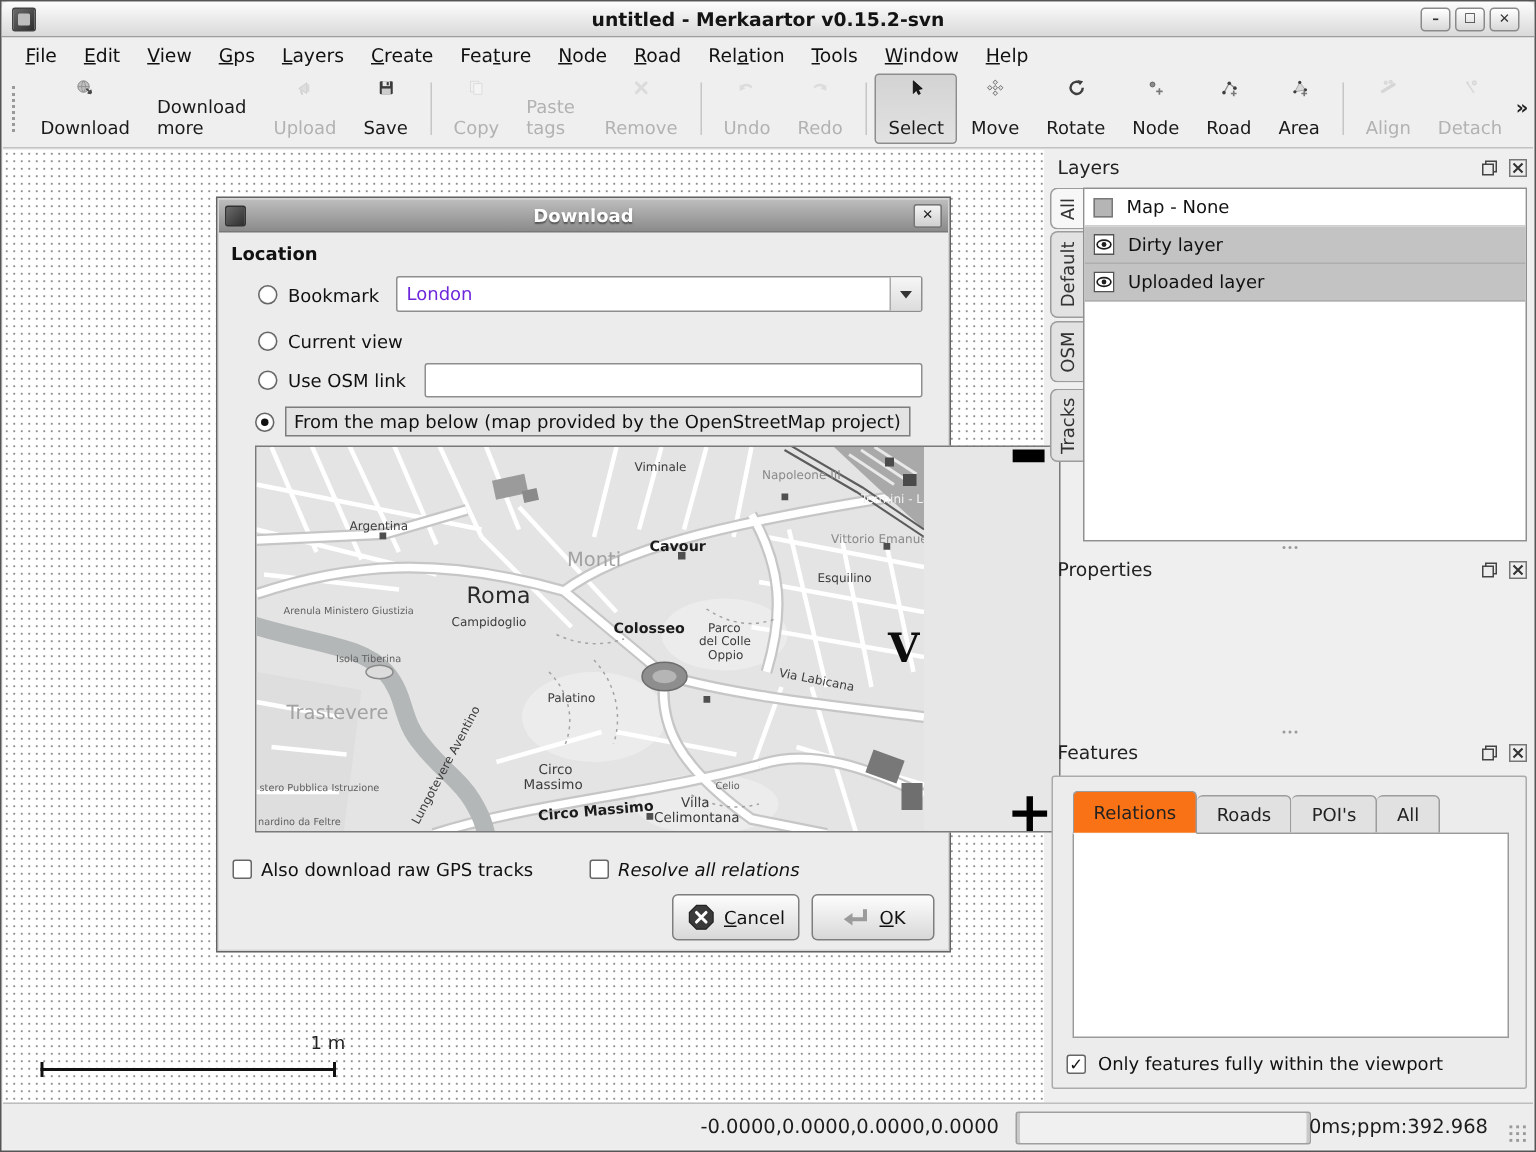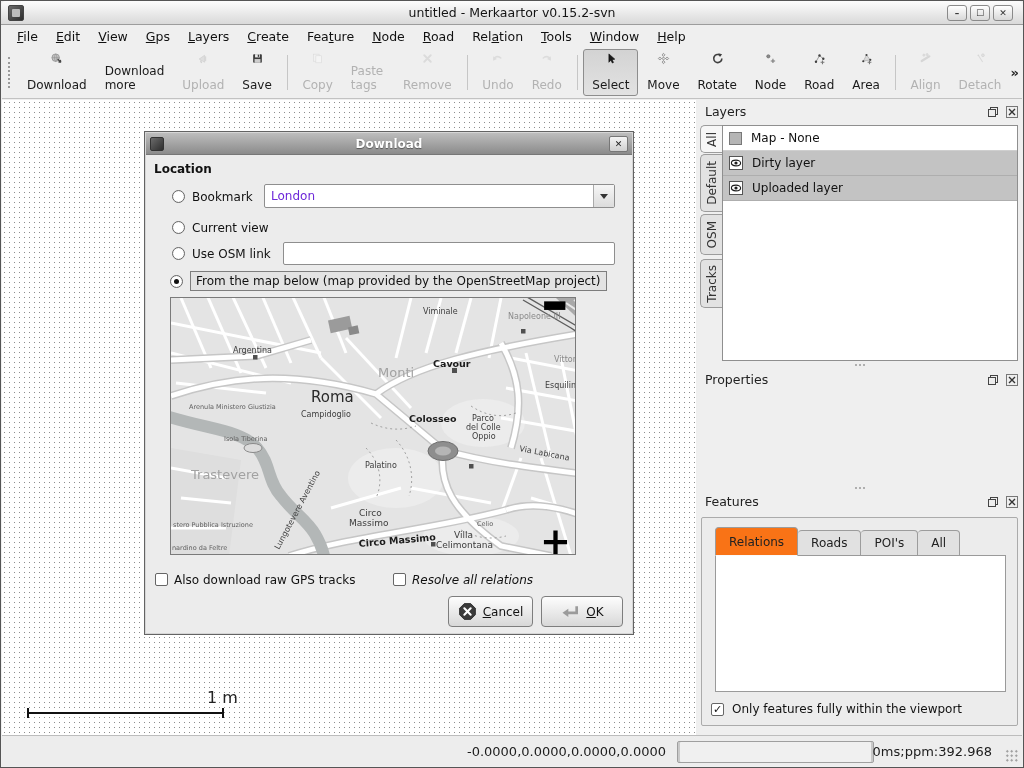--- a/index.html
+++ b/index.html
@@ -7,21 +7,21 @@
   #app { position:relative; width:1024px; height:768px; background:#efefef; border:1px solid #555; overflow:hidden; }
 
   
   .titlebar { position:absolute; left:0; top:0; width:100%; height:24px;
     background:linear-gradient(#fdfdfd,#d9d9d9); border-bottom:1px solid #9c9c9c;
     border-radius:5px 5px 0 0; display:flex; align-items:center; }
   .win-icon { position:absolute; left:7px; top:4px; width:16px; height:16px; border-radius:2px;
     background:linear-gradient(135deg,#6b6b6b,#2e2e2e); border:1px solid #444; }
   .win-icon::after { content:""; position:absolute; left:3px; top:3px; width:8px; height:8px;
     background:#bdbdbd; border-radius:1px; }
-  .win-title { flex:1; text-align:center; font-size:12.5px; font-weight:normal; color:#141414; }
+  .win-title { flex:1; text-align:center; font-size:12.5px; font-weight:bold; color:#141414; }
   .win-btns { position:absolute; right:10px; top:4px; display:flex; gap:3px; }
   .win-btn { width:20px; height:16px; border:1px solid #8a8a8a; border-radius:3px;
     background:linear-gradient(#ffffff,#d8d8d8); font-size:9px; font-weight:bold; color:#333;
     display:flex; align-items:center; justify-content:center; line-height:1; }
 
   
   .menubar { position:absolute; left:1px; top:25px; right:1px; height:21px; display:flex;
     align-items:center; padding-left:6px; font-size:12.5px; color:#111; }
   .menu-item { padding:2px 9px; }
   .menu-item u { text-decoration:underline; }
@@ -35,21 +35,21 @@
   .tb-btn svg { display:block; }
   .tb-btn.disabled { color:#b2b2b2; }
   .tb-btn.disabled svg { opacity:.45; }
   .tb-btn.checked { border-color:#8d8d8d; background:linear-gradient(#d3d3d3,#e2e2e2); }
   .tb-sep { width:1px; background:#c6c6c6; margin:6px 6px; }
   .tb-overflow { margin-left:auto; align-self:center; font-size:13px; font-weight:bold; color:#222; padding-right:4px; }
 
   
   .canvas { position:absolute; left:1px; top:99px; width:694px; height:635px; background-color:#fff;
     background-image:radial-gradient(circle,#8d8d8d 0.8px,transparent 0.95px); background-size:5px 5px; }
-  .scale-label { position:absolute; left:205px; top:588px; font-size:16px; color:#222; }
+  .scale-label { position:absolute; left:205px; top:588px; font-size:12px; color:#222; }
   .scale-line { position:absolute; left:25px; top:612px; width:197px; height:2px; background:#111; }
   .scale-line::before,.scale-line::after { content:""; position:absolute; top:-4px; width:2px; height:10px; background:#111; }
   .scale-line::before { left:0; } .scale-line::after { right:0; }
 
   
   .dialog { position:absolute; left:143px; top:130px; width:490px; height:504px;
     background:#ececec; border:1px solid #636363; box-shadow:inset 0 0 0 1px #d6d6d6; }
   .dlg-title { position:absolute; left:1px; top:1px; right:1px; height:22px;
     background:linear-gradient(#bdbdbd,#8b8b8b); display:flex; align-items:center; border-bottom:1px solid #777; }
   .dlg-icon { position:absolute; left:4px; top:4px; width:14px; height:14px; border-radius:2px;
@@ -69,21 +69,21 @@
     border:1px solid #8e8e8e; border-radius:2px; display:flex; align-items:center; }
   .combo-value { flex:1; padding-left:6px; font-size:12px; color:#6d28d9; }
   .combo-btn { width:21px; height:100%; border-left:1px solid #aaa;
     background:linear-gradient(#f6f6f6,#dcdcdc); display:flex; align-items:center; justify-content:center; }
   .combo-arrow { width:0; height:0; border-left:4px solid transparent; border-right:4px solid transparent;
     border-top:5px solid #333; }
   .osm-input { position:absolute; left:138px; top:110px; width:332px; height:23px; background:#fff;
     border:1px solid #8e8e8e; border-radius:2px; font-size:12px; padding:0 5px; font-family:inherit; }
   .frame-lbl { position:absolute; left:45px; top:139px; font-size:12px; color:#111;
     border:1px solid #7d7d7d; background:#e3e3e3; padding:2px 5px; }
-  .dlg-map { position:absolute; left:25px; top:165px; width:406px; height:258px;
+  .dlg-map { position:absolute; left:25px; top:165px; width:537px; height:258px;
     border:1px solid #7a7a7a; overflow:hidden; background:#e7e7e7; }
   .dlg-map svg { display:block; }
   .ml { font-size:8px; fill:#3c3c3c; font-family:"DejaVu Sans",sans-serif; }
   .ml.t { font-size:6.5px; fill:#5f5f5f; }
   .ml.s2 { font-size:9px; }
   .ml.f { fill:#8a8a8a; }
   .ml.w { fill:#f2f2f2; }
   .ml.b { font-size:9.5px; font-weight:bold; fill:#1b1b1b; }
   .ml.d { font-size:13px; fill:#a2a2a2; }
   .ml.p { font-size:15px; fill:#2a2a2a; }

